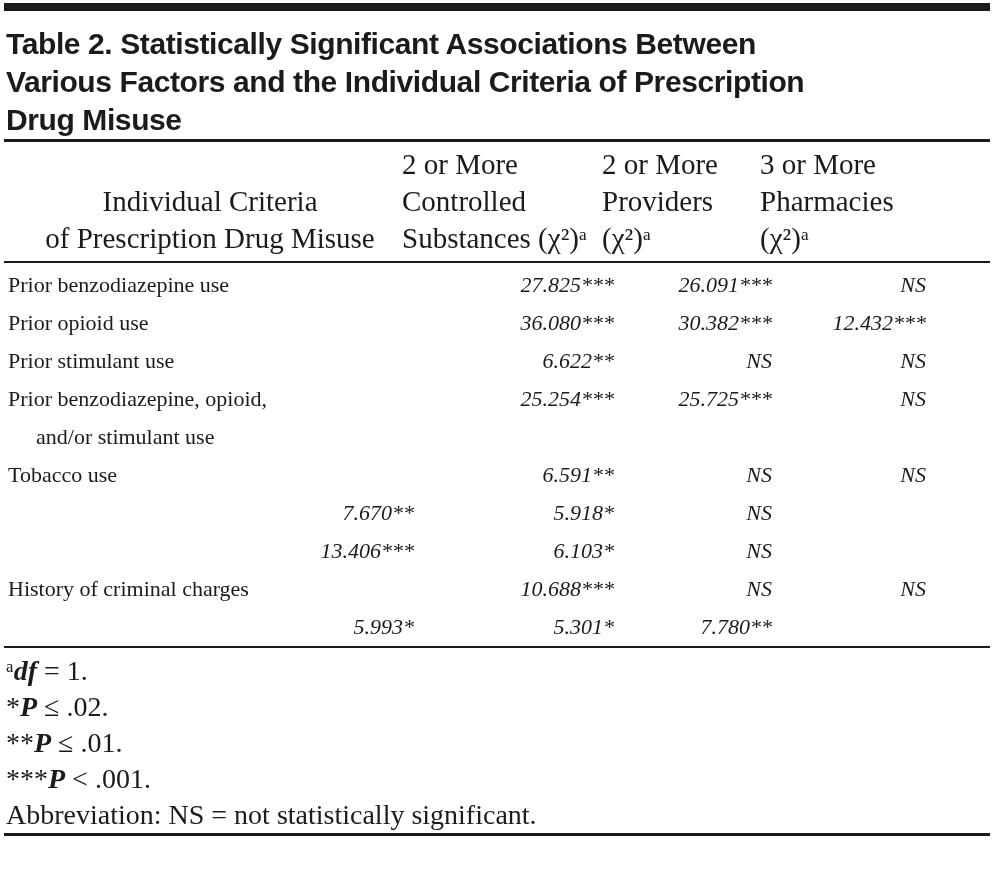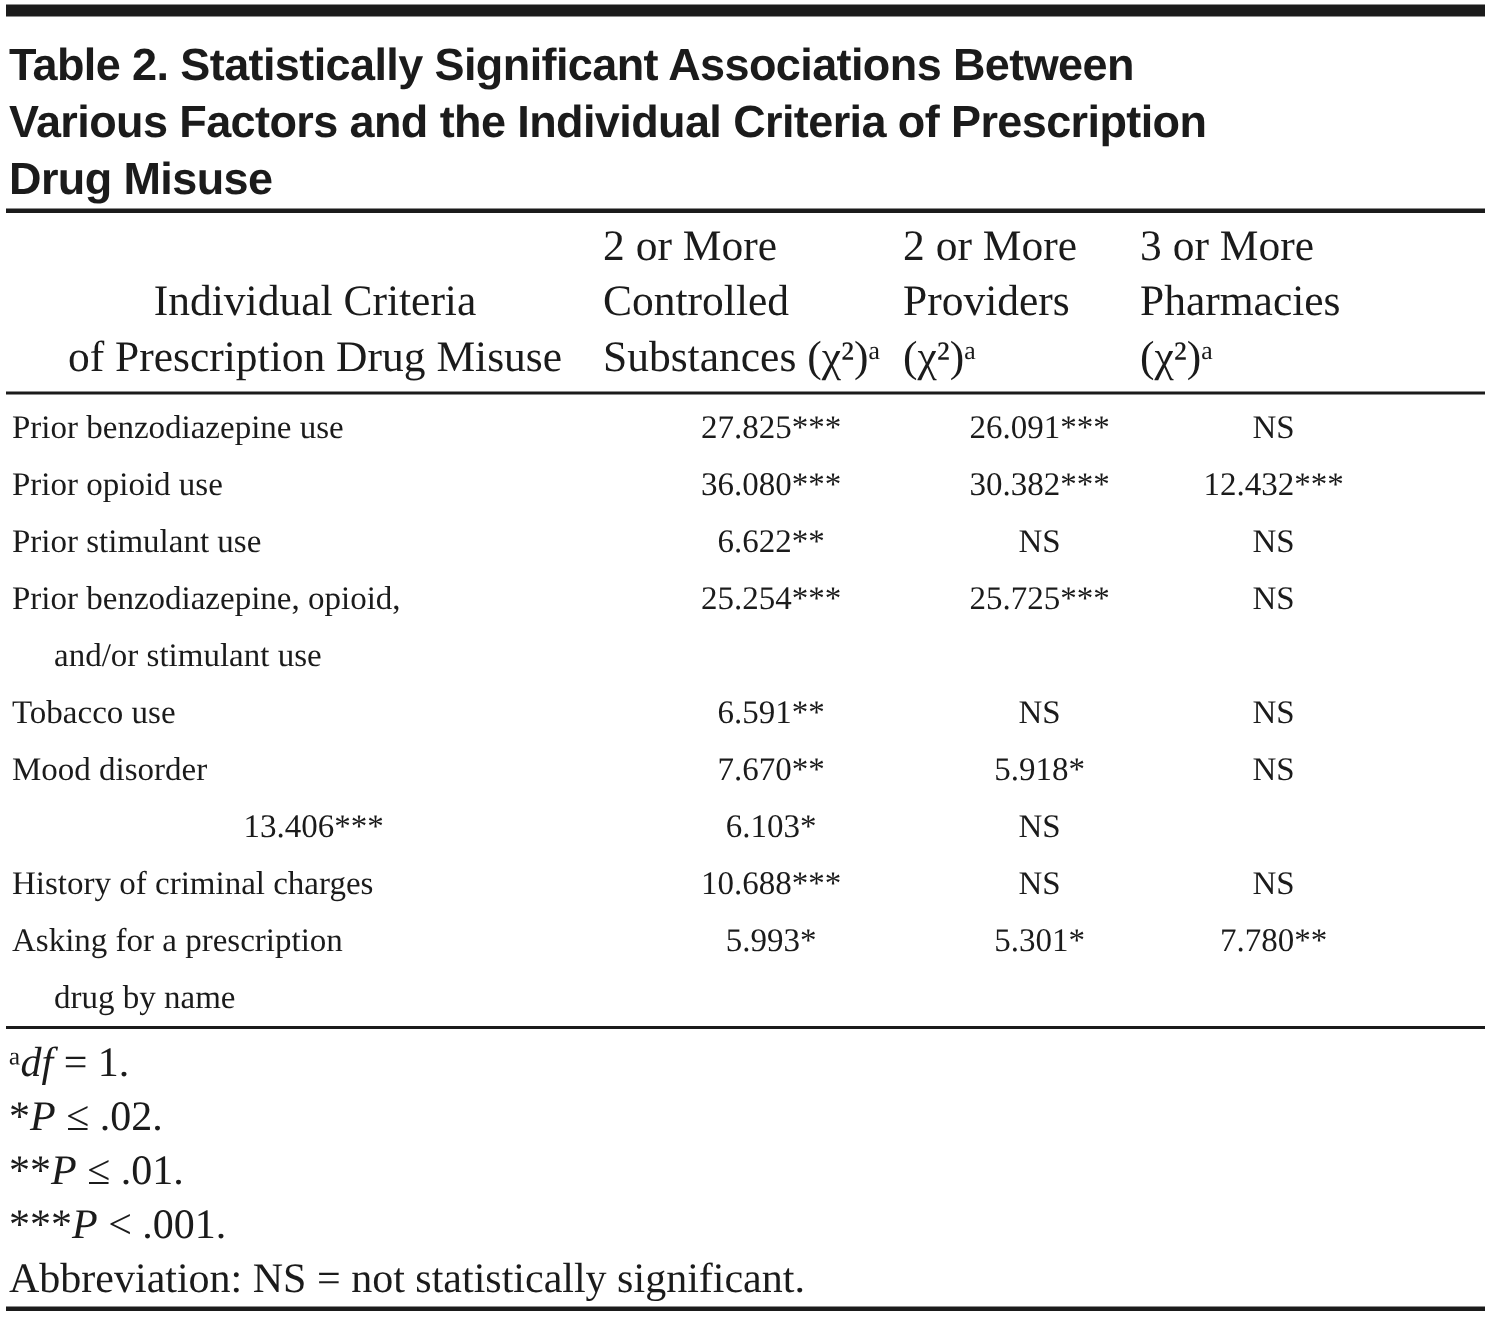--- a/index.html
+++ b/index.html
@@ -56,27 +56,27 @@
   .tbody {
     padding-top: 3px;
     font-size: 22px;
     line-height: 38px;
   }
   .c-label {
     padding-left: 32px;
     text-indent: -28px;
     white-space: pre-line;
   }
-  .c-val { text-align: center; }
+  .c-val { text-align: right; font-style: italic; }
   .notes {
     font-size: 28px;
     line-height: 36px;
     padding: 5px 0 0 2px;
   }
-  .note-italic { font-style: italic; }
+  .note-italic { font-style: italic; font-weight: bold; }
 </style>
 </head>
 <body>
 
 <div class="page">
 
   <div class="topbar rule"></div>
 
   <div class="title">Table 2. Statistically Significant Associations Between
 Various Factors and the Individual Criteria of Prescription
@@ -132,42 +132,39 @@
     </div>
 
     <div class="grid row">
       <div class="c-label">Tobacco use</div>
       <div class="c-val">6.591**</div>
       <div class="c-val">NS</div>
       <div class="c-val">NS</div>
     </div>
 
     <div class="grid row">
-      <div class="c-label">Mood disorder</div>
       <div class="c-val">7.670**</div>
       <div class="c-val">5.918*</div>
       <div class="c-val">NS</div>
     </div>
 
     <div class="grid row">
       <div class="c-val">13.406***</div>
       <div class="c-val">6.103*</div>
       <div class="c-val">NS</div>
     </div>
 
     <div class="grid row">
       <div class="c-label">History of criminal charges</div>
       <div class="c-val">10.688***</div>
       <div class="c-val">NS</div>
       <div class="c-val">NS</div>
     </div>
 
     <div class="grid row">
-      <div class="c-label">Asking for a prescription
-drug by name</div>
       <div class="c-val">5.993*</div>
       <div class="c-val">5.301*</div>
       <div class="c-val">7.780**</div>
     </div>
 
   </div>
 
   <div class="rule rule-2"></div>
 
   <div class="notes">

